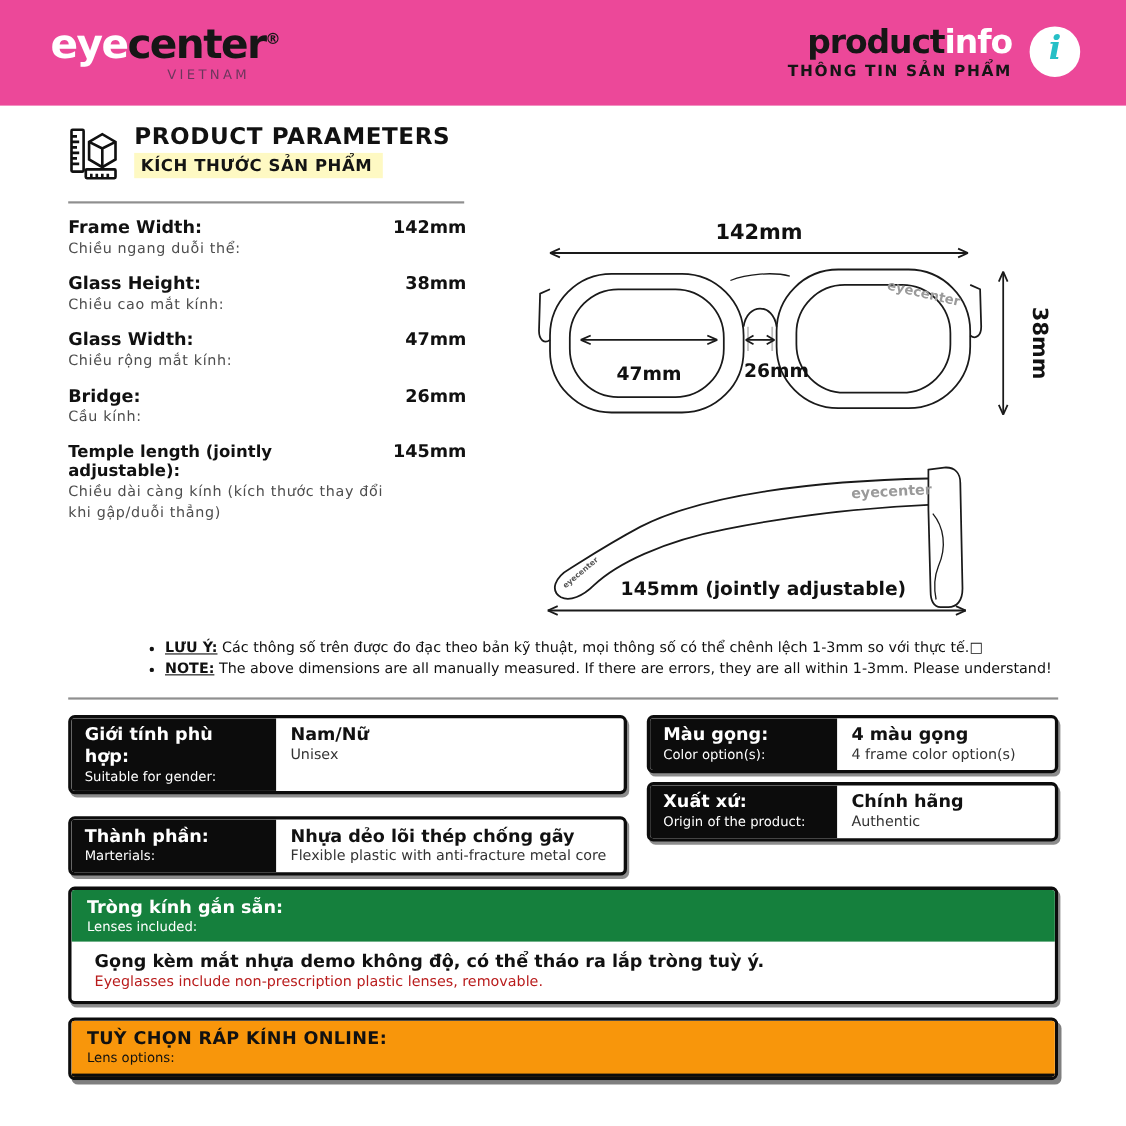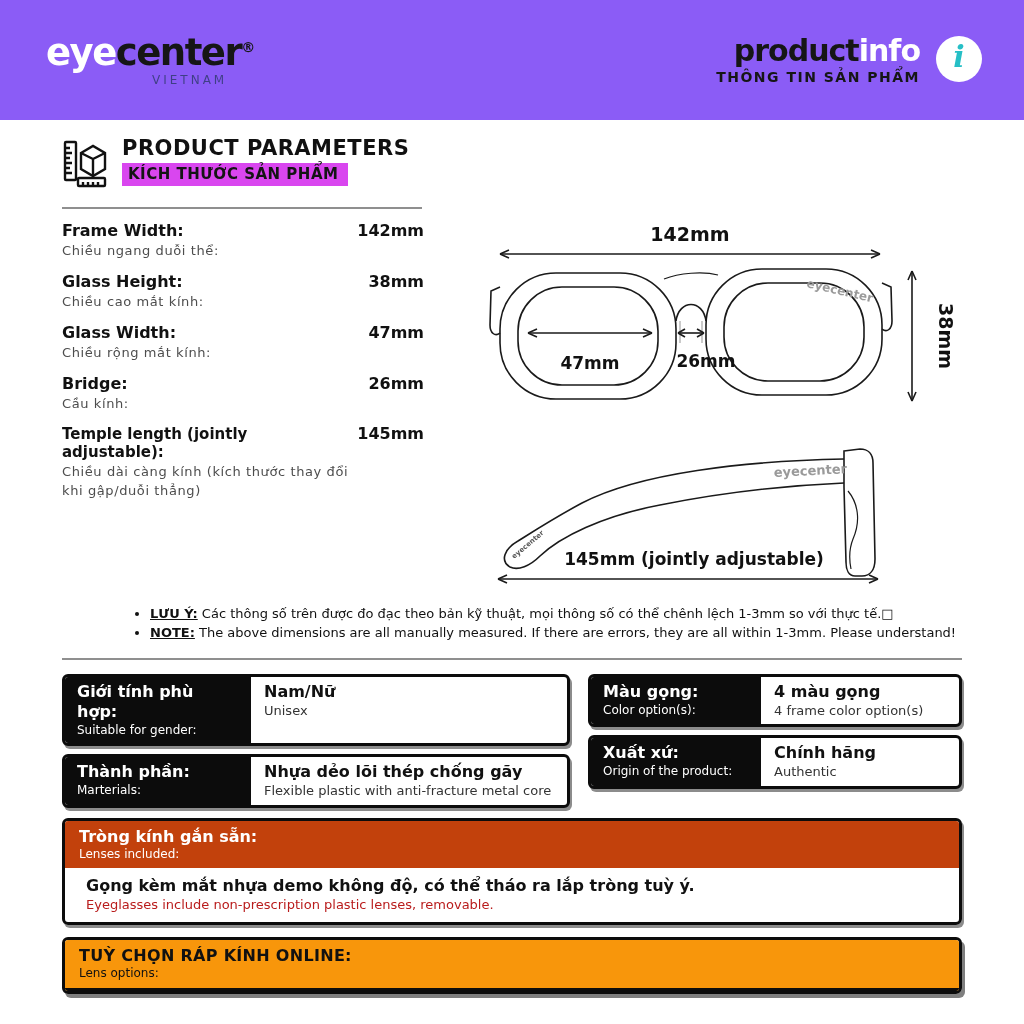--- a/index.html
+++ b/index.html
@@ -1,72 +1,72 @@
 <!DOCTYPE html>
 <html><head>
 <meta charset="utf-8">
 <style>
   * { margin:0; padding:0; box-sizing:border-box; }
   html,body { width:1024px; }
   body { height:1024px; background:#fff; font-family:"DejaVu Sans","Liberation Sans",sans-serif; color:#111; overflow:hidden; }
 
   
-  .topbar { height:120px; background:#8b5cf6; display:flex; align-items:center; justify-content:space-between; padding:0 42px 0 46px; }
+  .topbar { height:96px; background:#ec4899; display:flex; align-items:center; justify-content:space-between; padding:0 42px 0 46px; }
   .logo-block { display:flex; flex-direction:column; }
   .logo-line { font-size:37px; font-weight:700; letter-spacing:-1.5px; line-height:1; }
   .logo-eye { color:#fff; }
   .logo-center { color:#161616; }
   .logo-reg { color:#161616; font-size:14px; vertical-align:super; letter-spacing:0; }
   .logo-country { align-self:flex-end; margin-right:28px; font-size:12px; font-weight:400; letter-spacing:3px; color:rgba(0,40,42,.55); margin-top:2px; }
   .pi-block { display:flex; align-items:flex-start; gap:16px; }
   .pi-text { display:flex; flex-direction:column; align-items:flex-end; }
   .pi-title { font-size:30px; font-weight:700; letter-spacing:-1px; line-height:1; }
   .pi-product { color:#161616; } .pi-info { color:#fff; }
   .pi-sub { font-size:14px; font-weight:700; letter-spacing:1.5px; color:#161616; margin-top:3px; }
   .info-circle { width:46px; height:46px; border-radius:50%; background:#fff; display:flex; align-items:center; justify-content:center; }
   .info-circle span { font-family:"DejaVu Serif",serif; font-style:italic; font-weight:700; font-size:30px; color:#26BFC6; line-height:1; margin-top:-3px; }
 
   
   .content { padding:16px 62px 0 62px; }
   .sec-head { display:flex; align-items:flex-start; gap:14px; }
   .sec-icon { flex:0 0 auto; margin-top:2px; }
   .sec-titles { display:flex; flex-direction:column; }
   .sec-title { font-size:21px; font-weight:700; letter-spacing:.5px; line-height:1.15; }
-  .sec-badge { display:inline-block; background:#d946ef; color:#141414; font-size:15px; font-weight:700; letter-spacing:.5px; padding:2px 10px 3px 6px; margin-top:3px; align-self:flex-start; }
+  .sec-badge { display:inline-block; background:#fef9c3; color:#141414; font-size:15px; font-weight:700; letter-spacing:.5px; padding:2px 10px 3px 6px; margin-top:3px; align-self:flex-start; }
   .divider { border:none; border-top:2px solid #8F8F8F; margin-top:15px; }
   .divider.short { width:360px; margin-left:0; }
 
   
   .params-wrap { display:flex; margin-top:12px; }
   .params-col { width:362px; }
   .param-row { margin-bottom:11px; }
   .param-line { display:flex; justify-content:space-between; align-items:baseline; }
   .param-label { font-size:16px; font-weight:700; }
   .param-value { font-size:16px; font-weight:700; white-space:nowrap; margin-left:8px; }
   .param-sub { font-size:13px; color:#4d4d4d; letter-spacing:.6px; margin-top:2px; line-height:1.45; }
   .diagram-col { margin-left:auto; width:478px; display:flex; flex-direction:column; }
   .diagram-col svg { display:block; }
   .notes { margin:14px 0 0 88px; list-style:disc; }
   .notes li { font-size:13px; line-height:1.45; }
   .note-label { font-weight:700; text-decoration:underline; }
 
   
   .details-grid { display:flex; gap:18px; margin-top:14px; }
-  .details-colL { width:508px; display:flex; flex-direction:column; gap:8px; }
+  .details-colL { width:508px; display:flex; flex-direction:column; gap:20px; }
   .details-colR { flex:1; display:flex; flex-direction:column; gap:8px; }
   .detail-row { display:flex; border:3px solid #0c0c0c; border-radius:6px; overflow:hidden; background:#fff; box-shadow:2px 3px 0 rgba(0,0,0,.45); }
   .detail-label { background:#0c0c0c; color:#fff; padding:5px 12px 6px 12px; flex:0 0 186px; }
   .detail-label .l1 { font-size:16px; font-weight:700; line-height:1.25; }
   .detail-label .l2 { font-size:12px; line-height:1.2; margin-top:1px; }
   .detail-value { padding:5px 13px 6px 13px; }
   .detail-value .v1 { font-size:16px; font-weight:700; line-height:1.25; }
   .detail-value .v2 { font-size:13px; color:#333; line-height:1.2; margin-top:1px; }
 
   .lenses-row { border:3px solid #0c0c0c; border-radius:6px; overflow:hidden; margin-top:10px; box-shadow:2px 3px 0 rgba(0,0,0,.45); }
-  .lenses-head { background:#c2410c; color:#fff; padding:6px 14px 7px 14px; }
+  .lenses-head { background:#15803d; color:#fff; padding:6px 14px 7px 14px; }
   .lenses-head .l1 { font-size:16px; font-weight:700; }
   .lenses-head .l2 { font-size:12px; margin-top:1px; }
   .lenses-body { padding:8px 14px 10px 21px; }
   .lenses-body .v1 { font-size:16px; font-weight:700; }
   .lenses-body .v2 { font-size:13px; color:#b91c1c; margin-top:2px; }
 
   
   .options-box { border:3px solid #0c0c0c; border-radius:6px; overflow:hidden; margin-top:12px; box-shadow:3px 4px 0 rgba(0,0,0,.5); }
   .options-head { padding:6px 14px 8px 14px; border-bottom:3px solid #0c0c0c; }
   .options-head .t1 { font-size:16px; font-weight:700; letter-spacing:.3px; }

